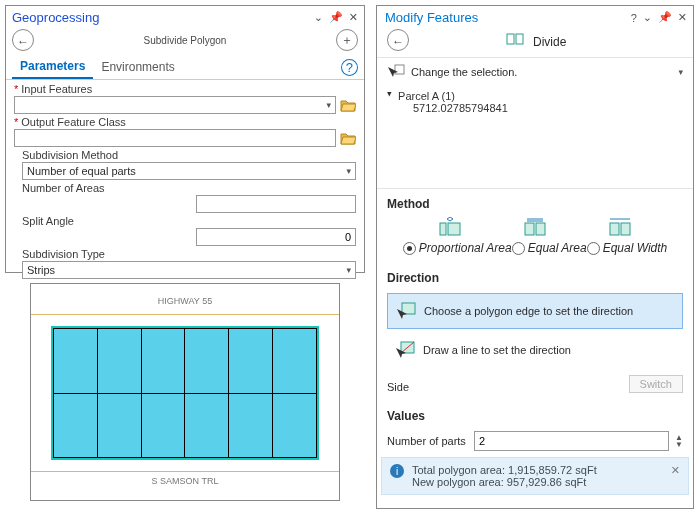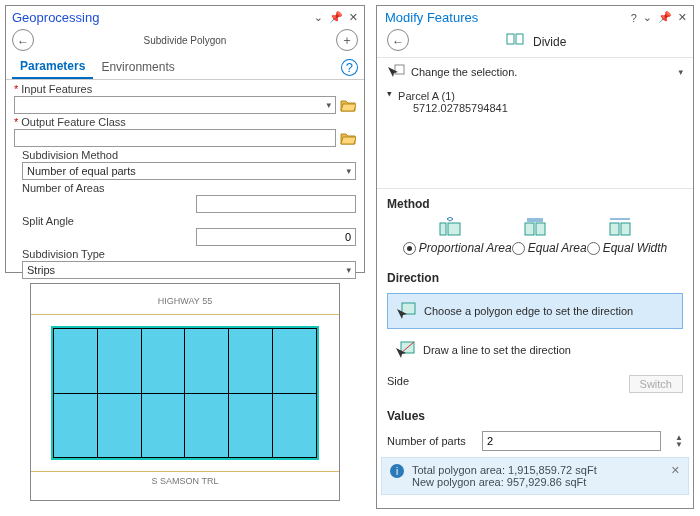--- a/index.html
+++ b/index.html
@@ -138,25 +138,25 @@
   .radio .dot{width:11px;height:11px;border:1px solid #666;border-radius:50%;display:inline-flex;align-items:center;justify-content:center;}
   .radio.sel .dot::after{content:"";width:5px;height:5px;background:#333;border-radius:50%;}
   .dir-option{
     margin:4px 10px;
     padding:8px 8px;
     display:flex;align-items:center;gap:8px;
     font-size:11px;
   }
   .dir-option.sel{background:#d8ebfb;border:1px solid #7fb5e8;}
   .dir-icon{width:20px;height:18px;flex:none;}
-  .side-row{display:flex;align-items:flex-start;padding:4px 10px 8px 10px;}
+  .side-row{display:flex;align-items:flex-end;padding:4px 10px 8px 10px;}
   .switch-btn{
     margin-left:auto;border:1px solid #ccc;padding:2px 10px;color:#aaa;background:#f7f7f7;font-size:11px;
   }
-  .values-row{display:flex;align-items:center;padding:4px 10px 6px 10px;gap:16px;font-size:11px;}
+  .values-row{display:flex;align-items:center;padding:4px 10px 6px 10px;gap:8px;font-size:11px;}
   .values-row input{flex:1;height:18px;border:1px solid #999;font-size:11px;padding:0 4px;}
   .spin{display:flex;flex-direction:column;font-size:8px;line-height:7px;color:#555;margin-left:-2px;}
   .info-bar{
     margin:0 4px 4px 4px;
     background:#e4f1fb;
     border:1px solid #cfe2f2;
     padding:6px 8px;
     display:flex;align-items:flex-start;gap:8px;
     font-size:11px;color:#414b54;
   }

